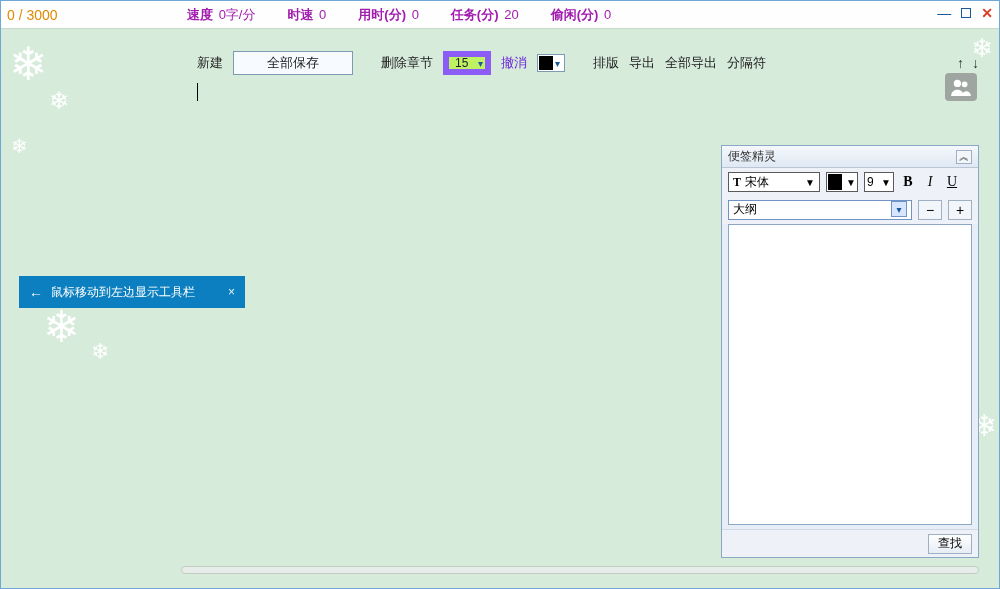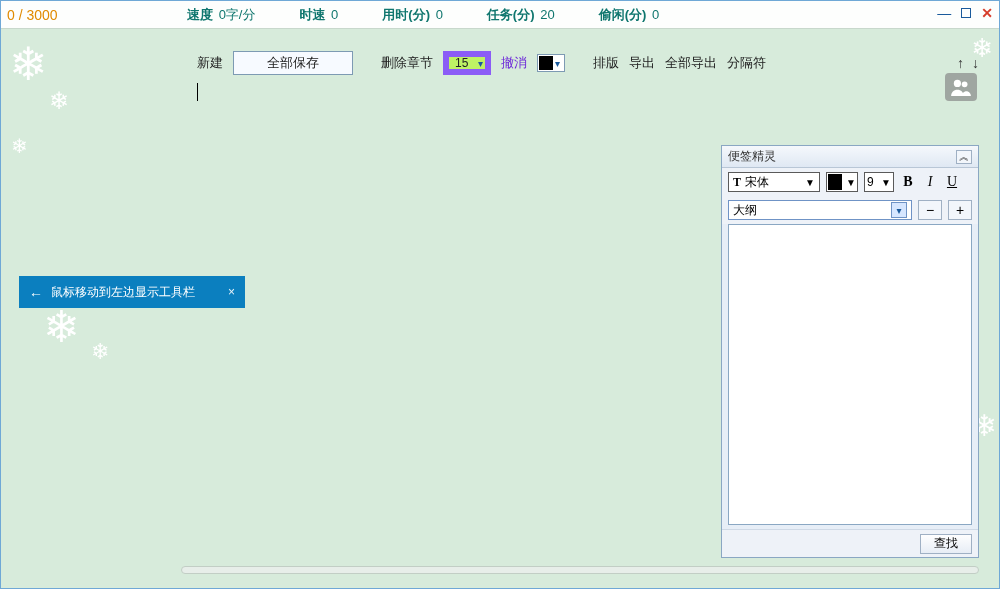--- a/index.html
+++ b/index.html
@@ -7,21 +7,21 @@
   body { background: #d7ebdb; position: relative; border: 1px solid #6fa8d6; }
 
   
   .header {
     position: absolute; top: 0; left: 0; right: 0; height: 28px;
     background: #fdfefd;
     display: flex; align-items: center; padding: 0 6px;
     border-bottom: 1px solid #c8d8cc;
   }
   .counter { color: #e08a00; font-size: 14px; width: 180px; }
-  .stats { display: flex; gap: 44px; color: #0f766e; font-weight: bold; font-size: 13px; align-items: center; }
+  .stats { display: flex; gap: 32px; color: #a21caf; font-weight: bold; font-size: 13px; align-items: center; }
   .stat-val { font-weight: normal; margin-left: 2px; }
   .wincontrols { position: absolute; right: 6px; top: 4px; display: flex; gap: 10px; align-items: center; font-size: 14px; }
   .wincontrols span { cursor: pointer; }
   .min { color: #1a5a9c; }
   .max { color: #1a5a9c; border: 1px solid #1a5a9c; width: 10px; height: 10px; display:inline-block; }
   .close { color: #d63c2a; font-weight: bold; }
 
   
   .flake { position: absolute; color: #ffffff; pointer-events: none; font-size: 34px; line-height: 1; }
   .f1 { top: 40px; left: 8px; font-size: 46px; }
@@ -106,31 +106,31 @@
   .fontbtn .dd { margin-left:auto; font-size:10px; }
   .colorbtn { width:32px; height:20px; border:1px solid #5a5a5a; background:#fff; display:flex; align-items:center; padding:1px; cursor:pointer;}
   .colorbtn .sw{width:14px;height:16px;background:#000;}
   .colorbtn .dd{margin-left:auto;font-size:10px;}
   .sizebtn{width:30px;height:20px;border:1px solid #5a5a5a;background:#fff;display:flex;align-items:center;padding:0 2px;font-size:12px;cursor:pointer;}
   .sizebtn .dd{margin-left:auto;font-size:10px;}
   .fmt { width:16px; text-align:center; cursor:pointer; font-family:"Times New Roman",serif; font-size:14px;}
   .bold{font-weight:bold;} .ital{font-style:italic;} .und{text-decoration:underline;}
   .combo {
     flex:1; height:20px; border:1px solid #6f93c6; background:#fff;
-    display:flex; align-items:center; padding:0 4px; font-size:12px; cursor:pointer;
+    display:flex; padding:0 4px; font-size:12px; cursor:pointer;
   }
   .combo .dd { margin-left:auto; width:16px; height:16px; background:#d6e6ff; border:1px solid #6f93c6; display:flex;align-items:center;justify-content:center; color:#1a5a9c; font-size:10px;}
   .sqbtn { width:24px; height:20px; border:1px solid #9fb0c4; background:#f2f6fb; display:flex; align-items:center; justify-content:center; font-size:14px; cursor:pointer;}
   .panel-body {
     flex:1; margin:0 6px 4px 6px; border:1px solid #8aa7c3; background:#fff;
   }
   .panel-footer {
     height:28px; display:flex; align-items:center; justify-content:flex-end; padding:0 6px; background:#eef2f8; border-top:1px solid #cfd9e6;
   }
-  .findbtn { width:52px; height:20px; border:1px solid #9fb0c4; background:linear-gradient(#fefefe,#e7edf5); font-size:12px; cursor:pointer; display:flex;align-items:center;justify-content:center;}
+  .findbtn { width:44px; height:20px; border:1px solid #9fb0c4; background:linear-gradient(#fefefe,#e7edf5); font-size:12px; cursor:pointer; display:flex;align-items:center;justify-content:center;}
 
   
   .hscroll {
     position: absolute; left: 180px; right: 20px; bottom: 14px; height: 8px;
     background: #e7eee9; border: 1px solid #c2cec5; border-radius: 4px;
   }
 </style>
 </head>
 <body>
 

